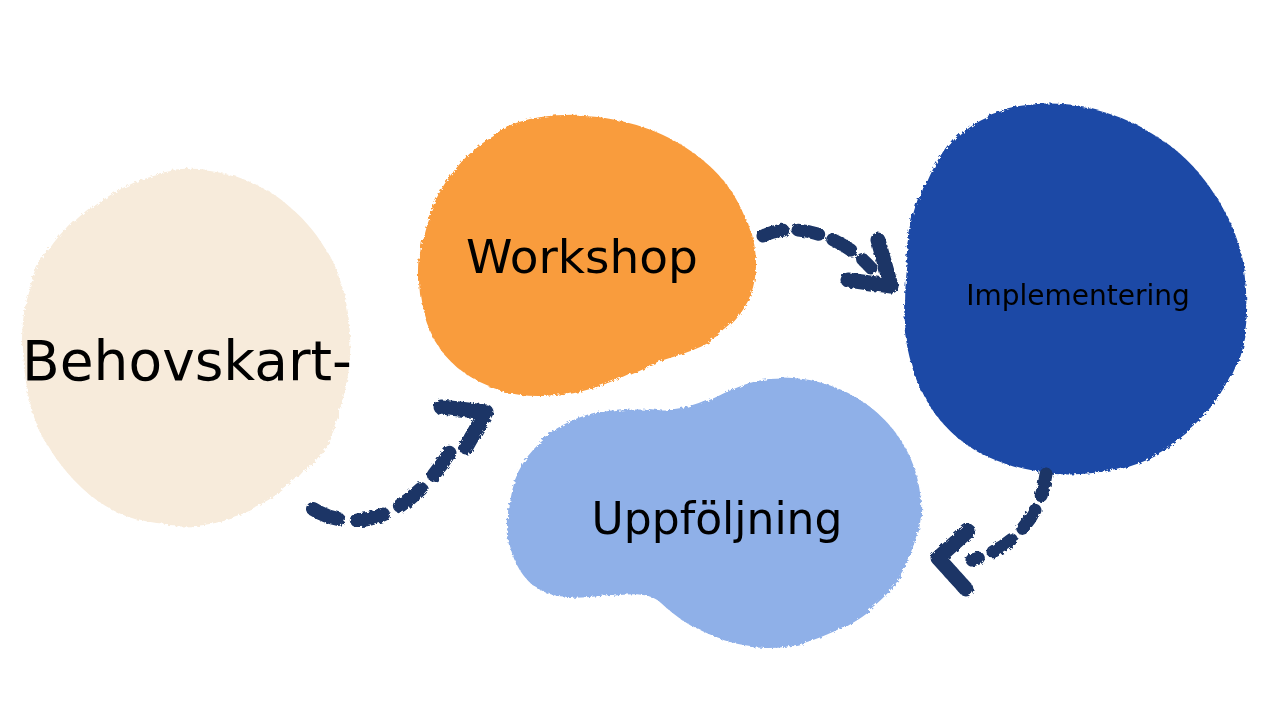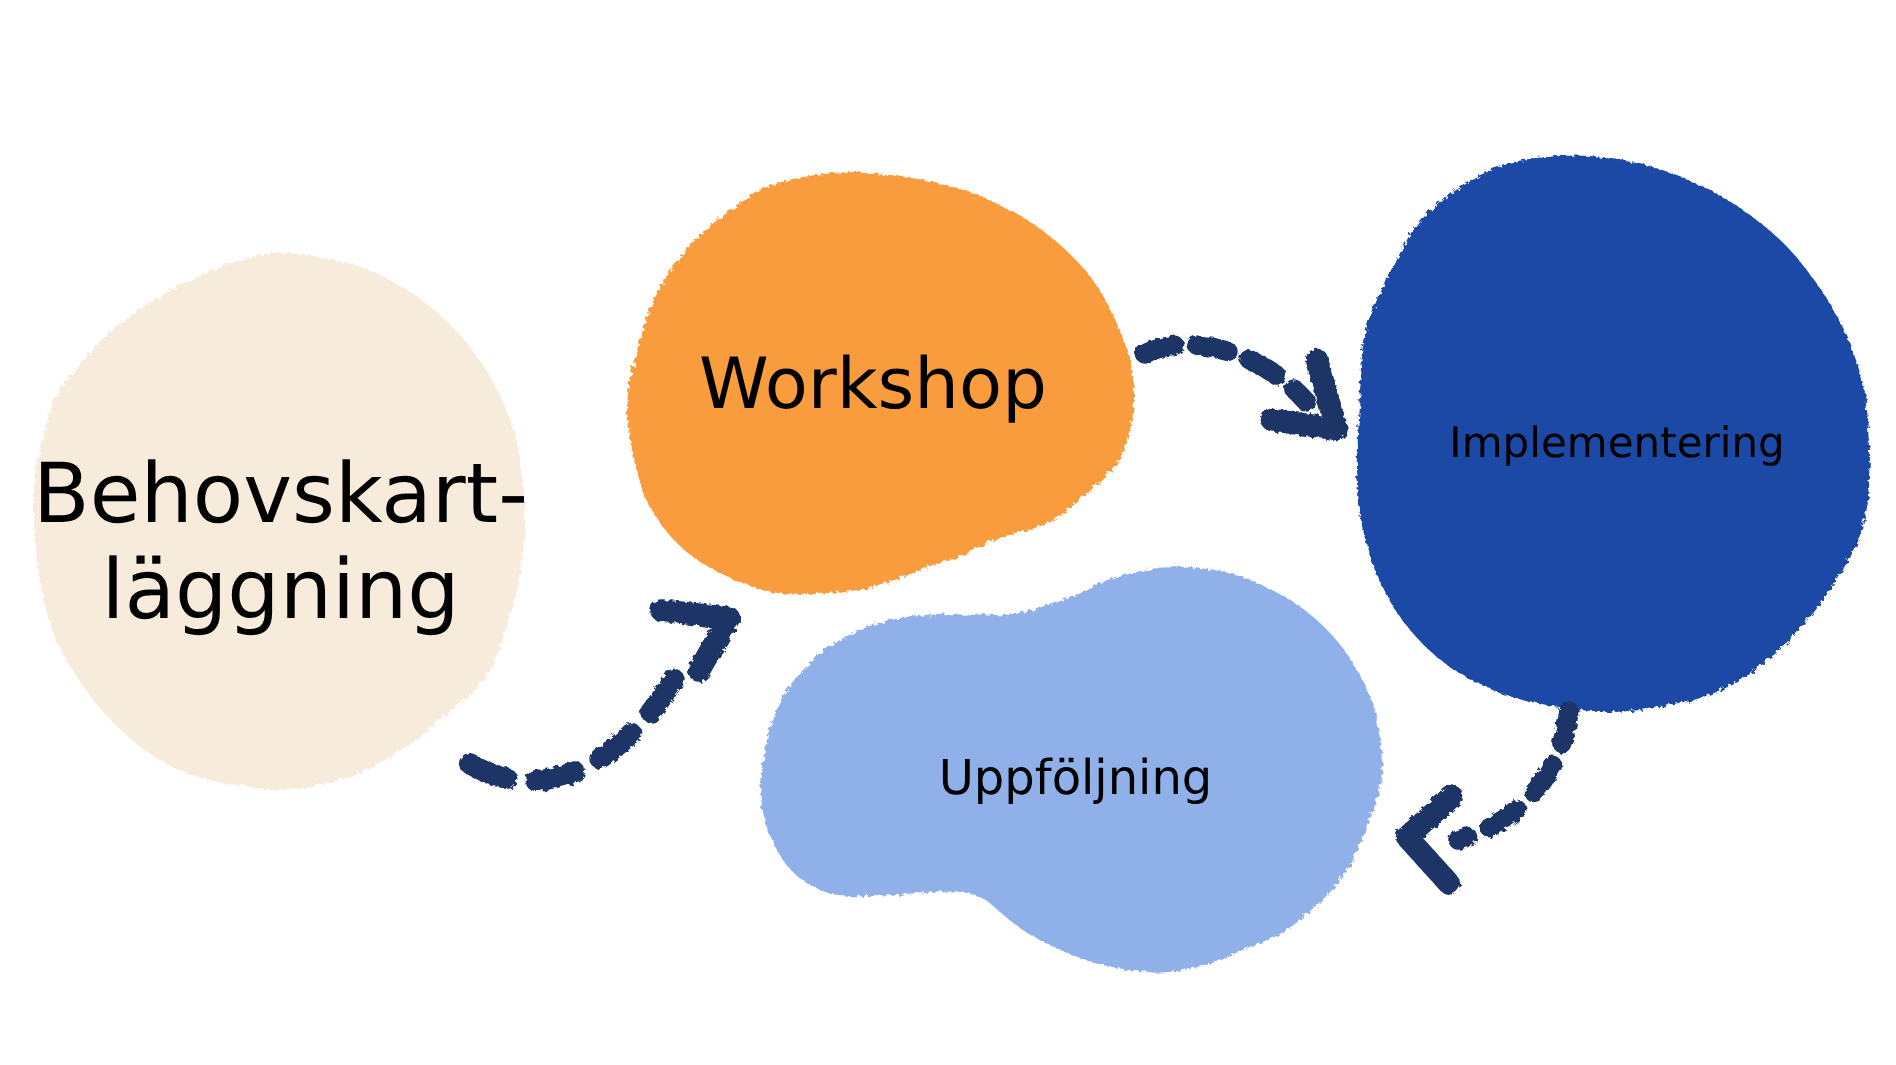--- a/index.html
+++ b/index.html
@@ -29,21 +29,21 @@
     color: #000000;
     text-align: center;
     white-space: nowrap;
     line-height: 1.16;
     letter-spacing: 0px;
   }
   .blob-label span { display: block; }
   .label-behovskartlaggning { left: 187px; top: 362px; font-size: 55px; }
   .label-workshop           { left: 582px; top: 257px; font-size: 47px; text-align: center; }
   .label-implementering     { left: 1078px; top: 296px; font-size: 28px; }
-  .label-uppfoljning        { left: 717px; top: 519px; font-size: 32px; }
+  .label-uppfoljning        { left: 717px; top: 519px; font-size: 44px; }
 </style>
 </head>
 <body>
 
 <div class="stage">
 
   <svg viewBox="0 0 1264 710" xmlns="http://www.w3.org/2000/svg">
     <defs>
       <filter id="rough" x="-10%" y="-10%" width="120%" height="120%">
         <feTurbulence type="fractalNoise" baseFrequency="0.012" numOctaves="2" seed="7" result="coarse"></feTurbulence>
@@ -84,19 +84,18 @@
       </g>
       <g>
         <path d="M 1046 474 C 1041 517 1012 549 972 560" stroke-width="13" stroke-dasharray="22 16" stroke="#1b3566"></path>
         <polyline points="968,531 938,558 966,589" stroke-width="15" stroke="#1b3566"></polyline>
       </g>
     </g>
   </svg>
 
   <div class="blob-label label-behovskartlaggning">
     <span>Behovskart-</span>
-    <span>läggning</span>
   </div>
   <div class="blob-label label-workshop">Workshop</div>
   <div class="blob-label label-implementering">Implementering</div>
   <div class="blob-label label-uppfoljning">Uppföljning</div>
 
 </div>
 
 </body></html>

